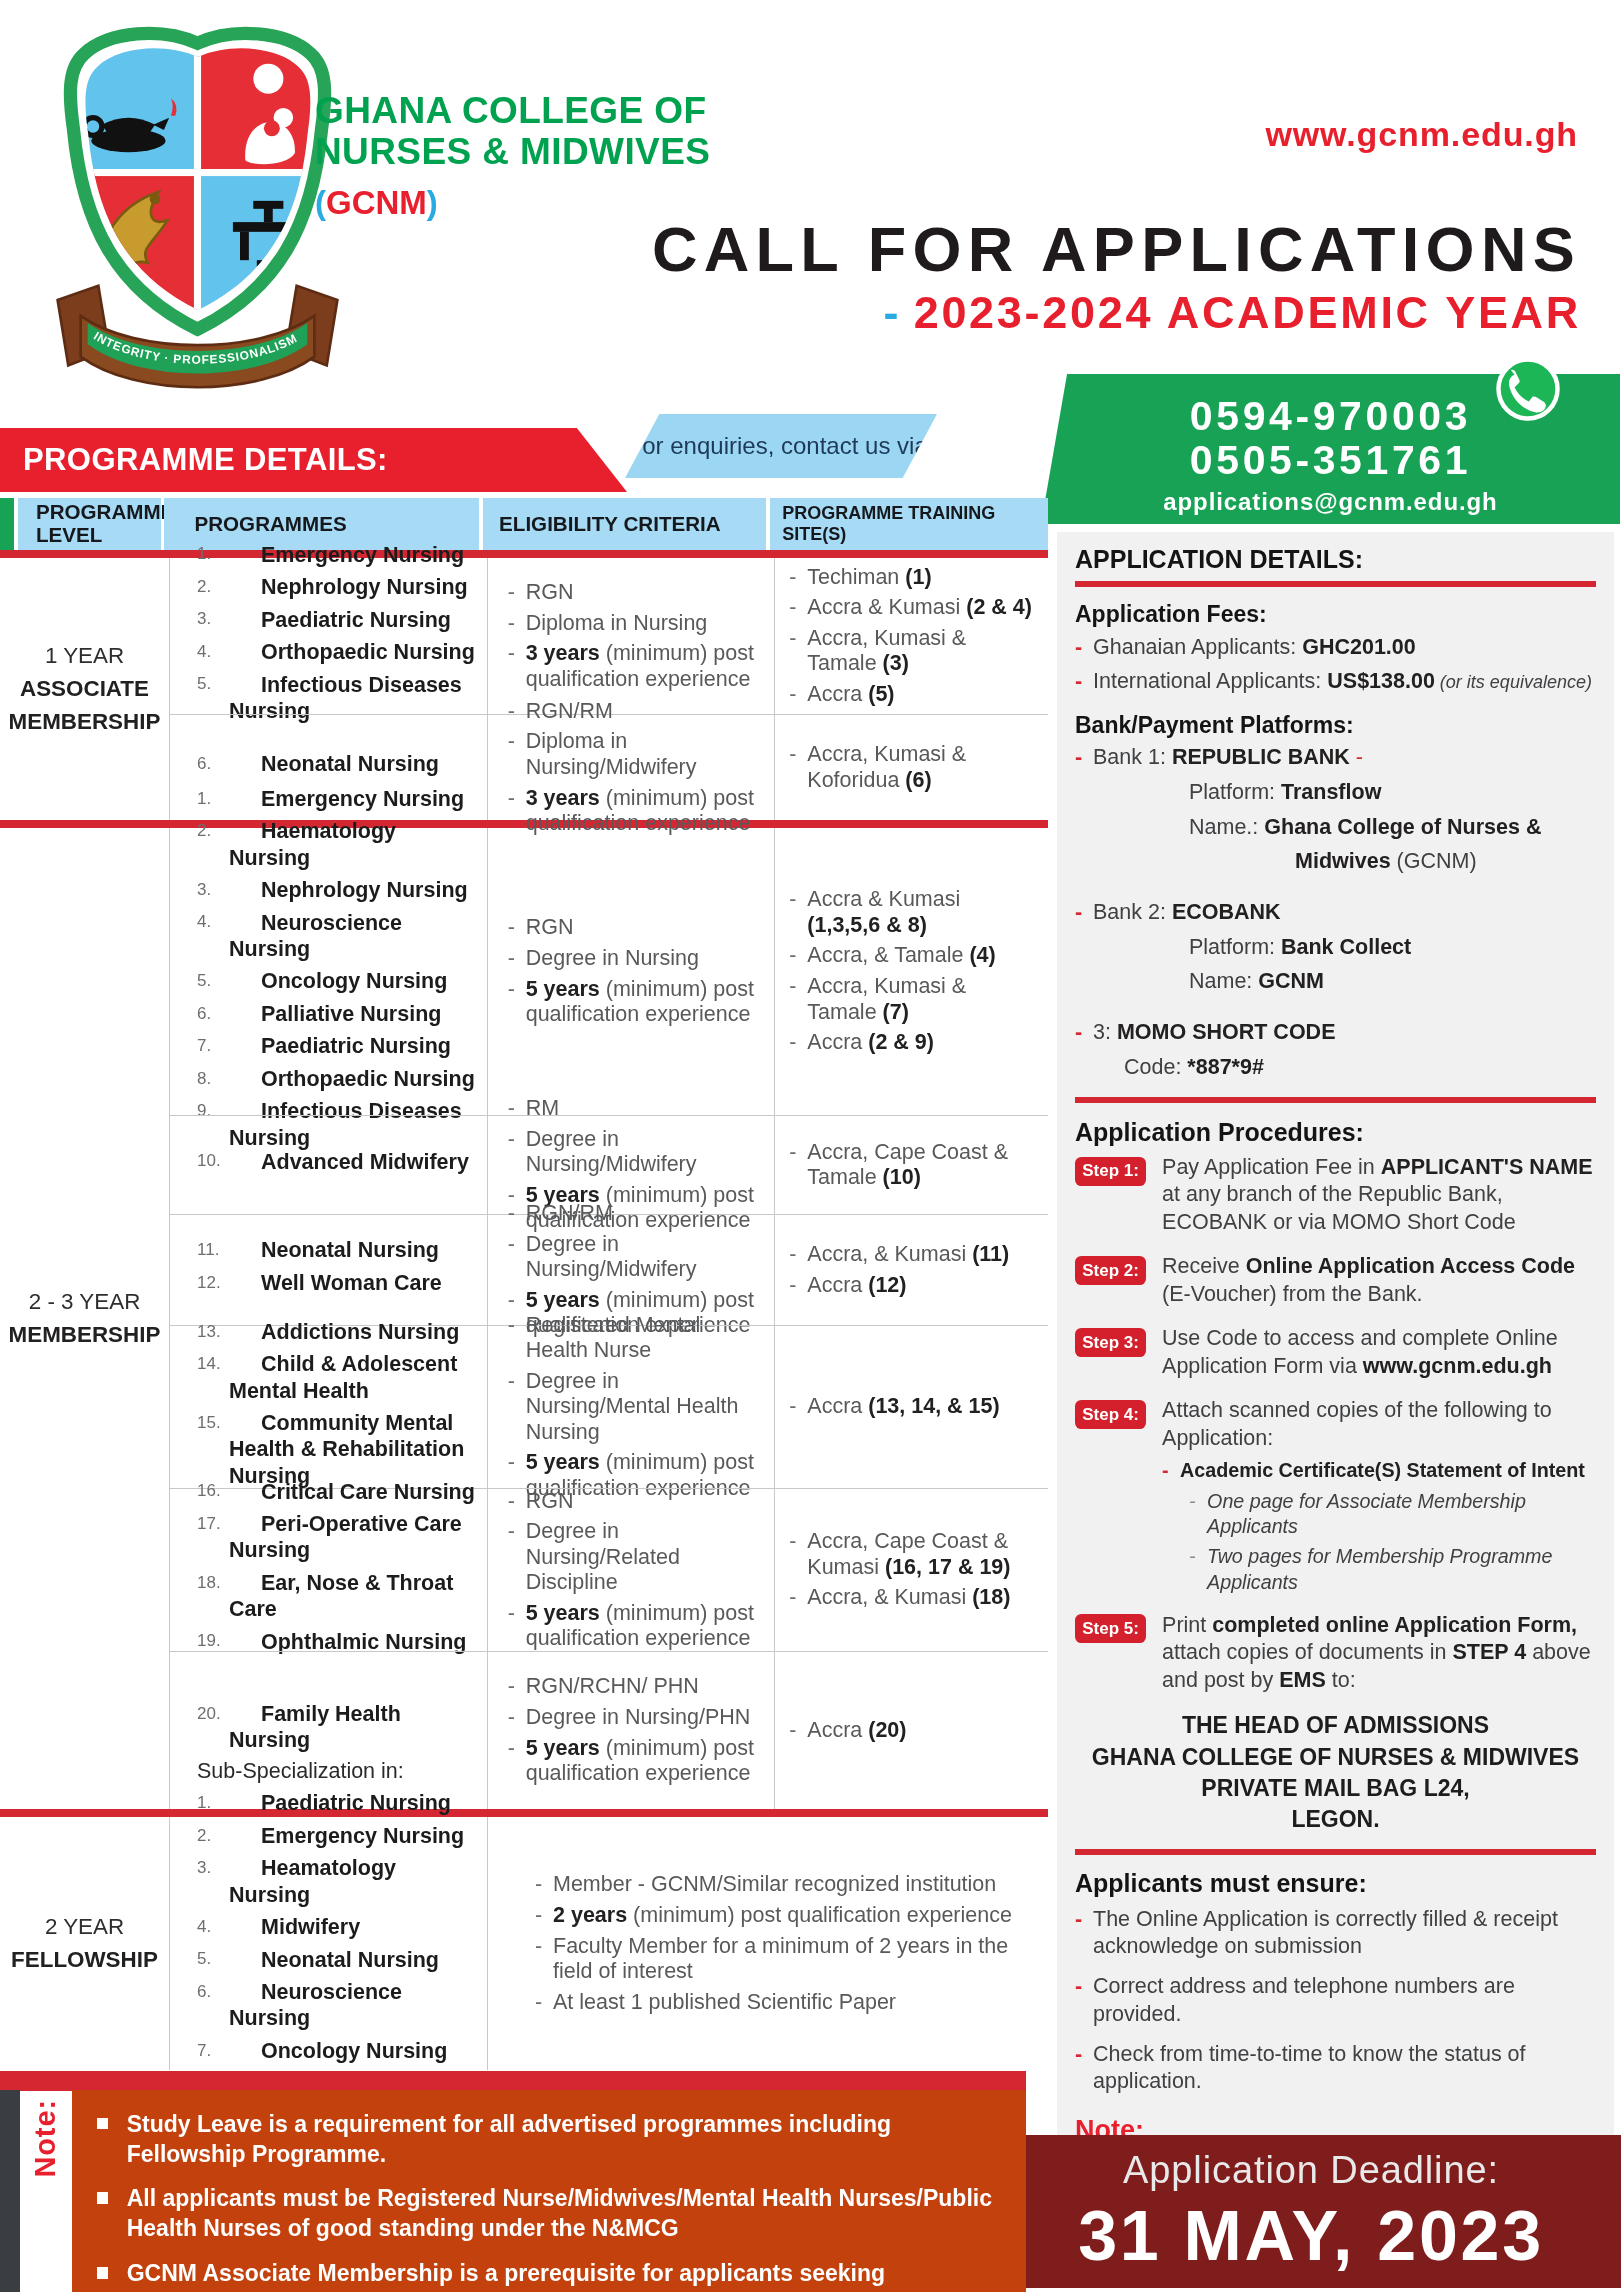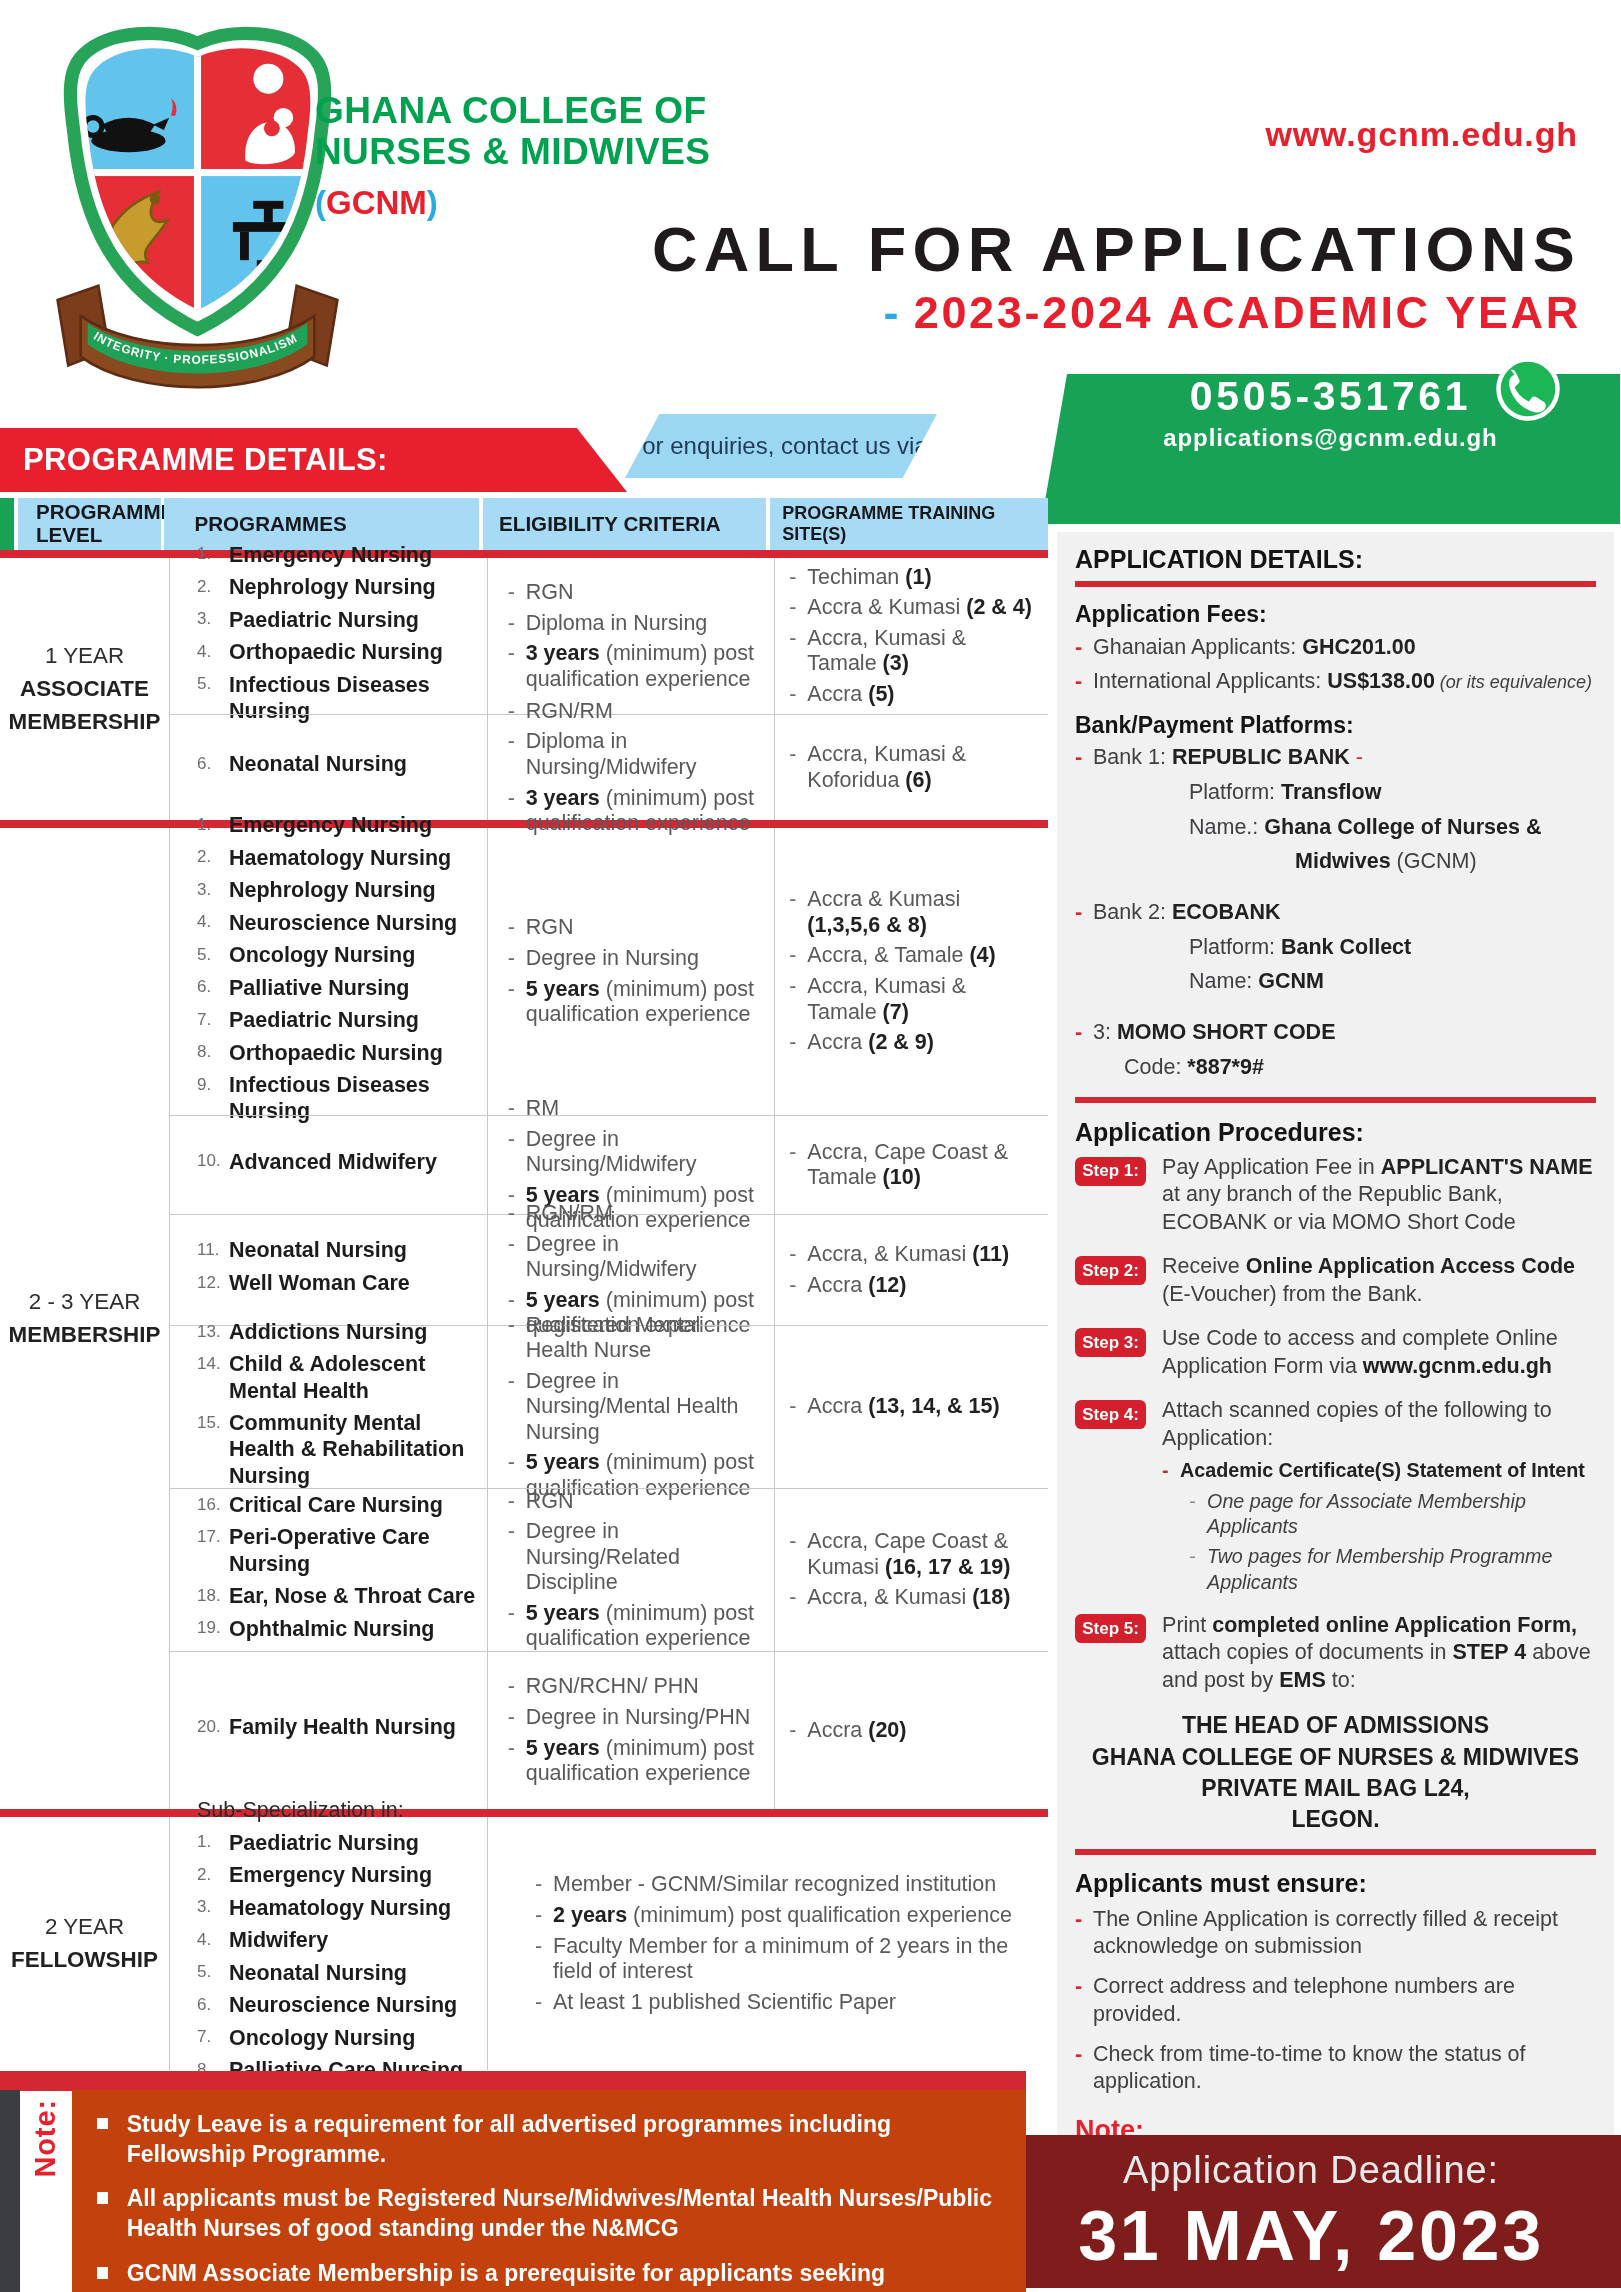--- a/index.html
+++ b/index.html
@@ -67,21 +67,21 @@
   .dash.g{color:#6b6b6b;}
   .dash.r{color:#d42732;font-weight:bold;}
   .dash.i{color:#8a8a8a;font-style:italic;}
   .dash.sq{width:30px;padding-top:8px;}
   .dash.sq::before{content:"";display:block;width:11.6px;height:11.6px;background:#fff;}
   span.b{font-weight:bold;color:#232020;}
   span.i{font-style:italic;}
   span.sm{font-size:18px;}
   span.r{color:#d42732;}
   .prog .ln{color:#2a2a2a;line-height:1.22;margin-bottom:6.3px;}
-  .prog .ln .txt span.b{color:#1c1c1c;}
+  .prog .ln .txt span.b{color:#1c1c1c;margin-left:32px;}
 
   
   .rpanel{position:absolute;left:1057px;top:532px;width:557px;height:1603px;background:#f1f1f2;box-sizing:border-box;padding:5.4px 18px 0 18px;overflow:hidden;}
   .rp-head{font-size:25px;font-weight:bold;color:#141414;margin:7.2px 0 7.2px 0;}
   .rp-sub{font-size:23px;font-weight:bold;color:#141414;margin:3.6px 0 5.4px 0;}
   .redline{height:6.3px;background:#d42732;margin:5.4px 0 14.3px 0;}
   .rpanel .ln{font-size:21.5px;color:#3f4042;margin-bottom:7.2px;line-height:1.28;}
   .rpanel .ind1{padding-left:114px;}
   .rpanel .ind2{padding-left:220px;}
   .rpanel .ind3{padding-left:49px;}
@@ -179,20 +179,21 @@
     <div class="l1">GHANA COLLEGE OF</div>
     <div class="l2">NURSES &amp; MIDWIVES</div>
     <div class="acronym"><span class="paren">(</span><span class="core">GCNM</span><span class="paren">)</span></div>
   </div>
 
   <div class="website">www.gcnm.edu.gh</div>
   <div class="call-title">CALL FOR APPLICATIONS</div>
   <div class="year-line"><span class="bdash">-</span><span>2023-2024 ACADEMIC YEAR</span></div>
 
   <div class="contact-box">
+    <div class="ph ph1">0594-970003</div>
     <div class="ph">0505-351761</div>
     <div class="em">applications@gcnm.edu.gh</div>
   </div>
   <svg class="wa-icon" viewBox="0 0 76 76">
     <circle cx="38" cy="38" r="33" fill="#1db657" stroke="#ffffff" stroke-width="5"></circle>
     <path transform="translate(38,40)" fill="#ffffff" d="M-15 -18 c-4 1 -7 6 -6 12 c3 15 15 27 29 30 c6 1 11 -2 12 -7 c0 -2 -1 -4 -3 -5 l-8 -5 c-2 -1 -4 -1 -5 1 l-3 4 c-7 -3 -13 -9 -16 -16 l4 -4 c2 -1 2 -3 1 -5 l-4 -8 c-1 -2 -3 -3 -5 -2 z"></path>
   </svg>
 
   <div class="banner-red">PROGRAMME DETAILS:</div>
   <div class="banner-blue">For enquiries, contact us via:</div>

